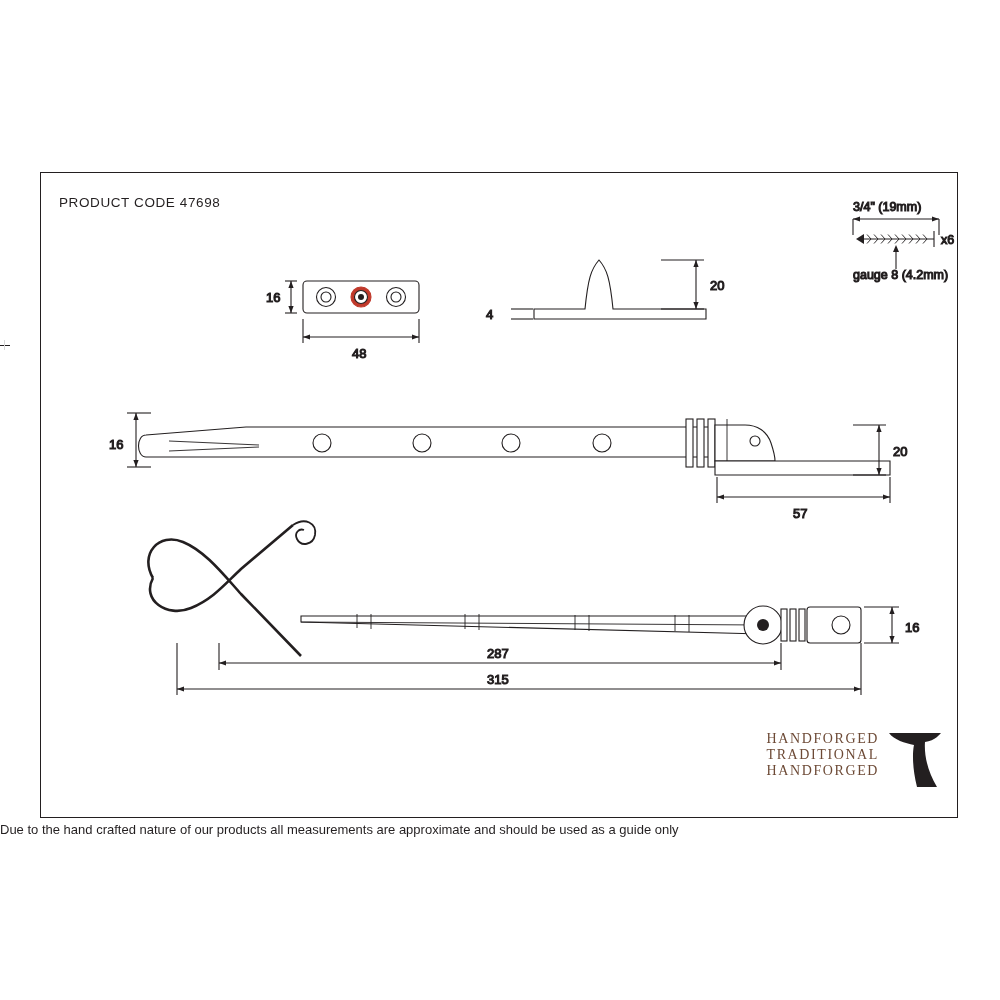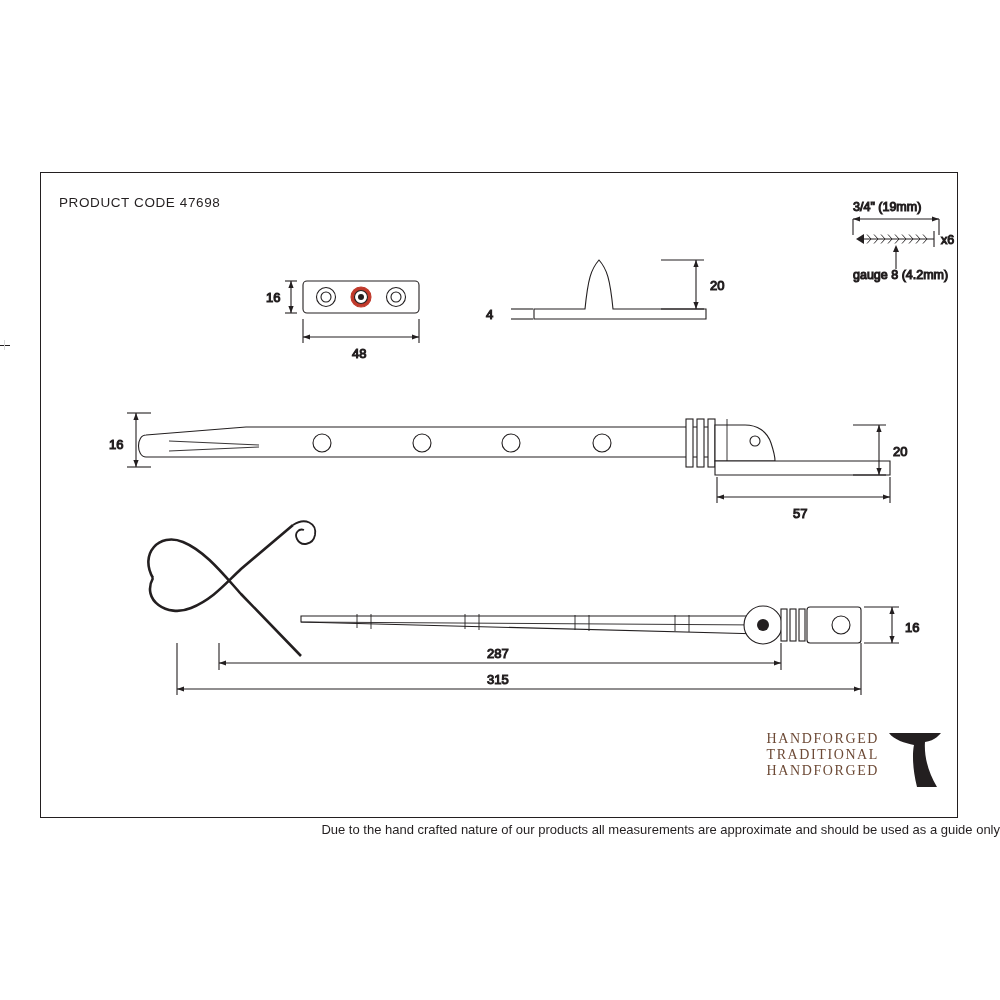--- a/index.html
+++ b/index.html
@@ -48,21 +48,21 @@
     font-size: 13.5px;
     letter-spacing: 0.6px;
     color: #231f20;
     white-space: nowrap;
   }
   .footer-note {
     position: absolute;
     left: 0;
     top: 822px;
     width: 1000px;
-    text-align: right;
+    text-align: left;
     font-size: 13px;
     color: #231f20;
   }
   svg.drawing {
     position: absolute;
     left: 0;
     top: 0;
     width: 918px;
     height: 646px;
     overflow: visible;

